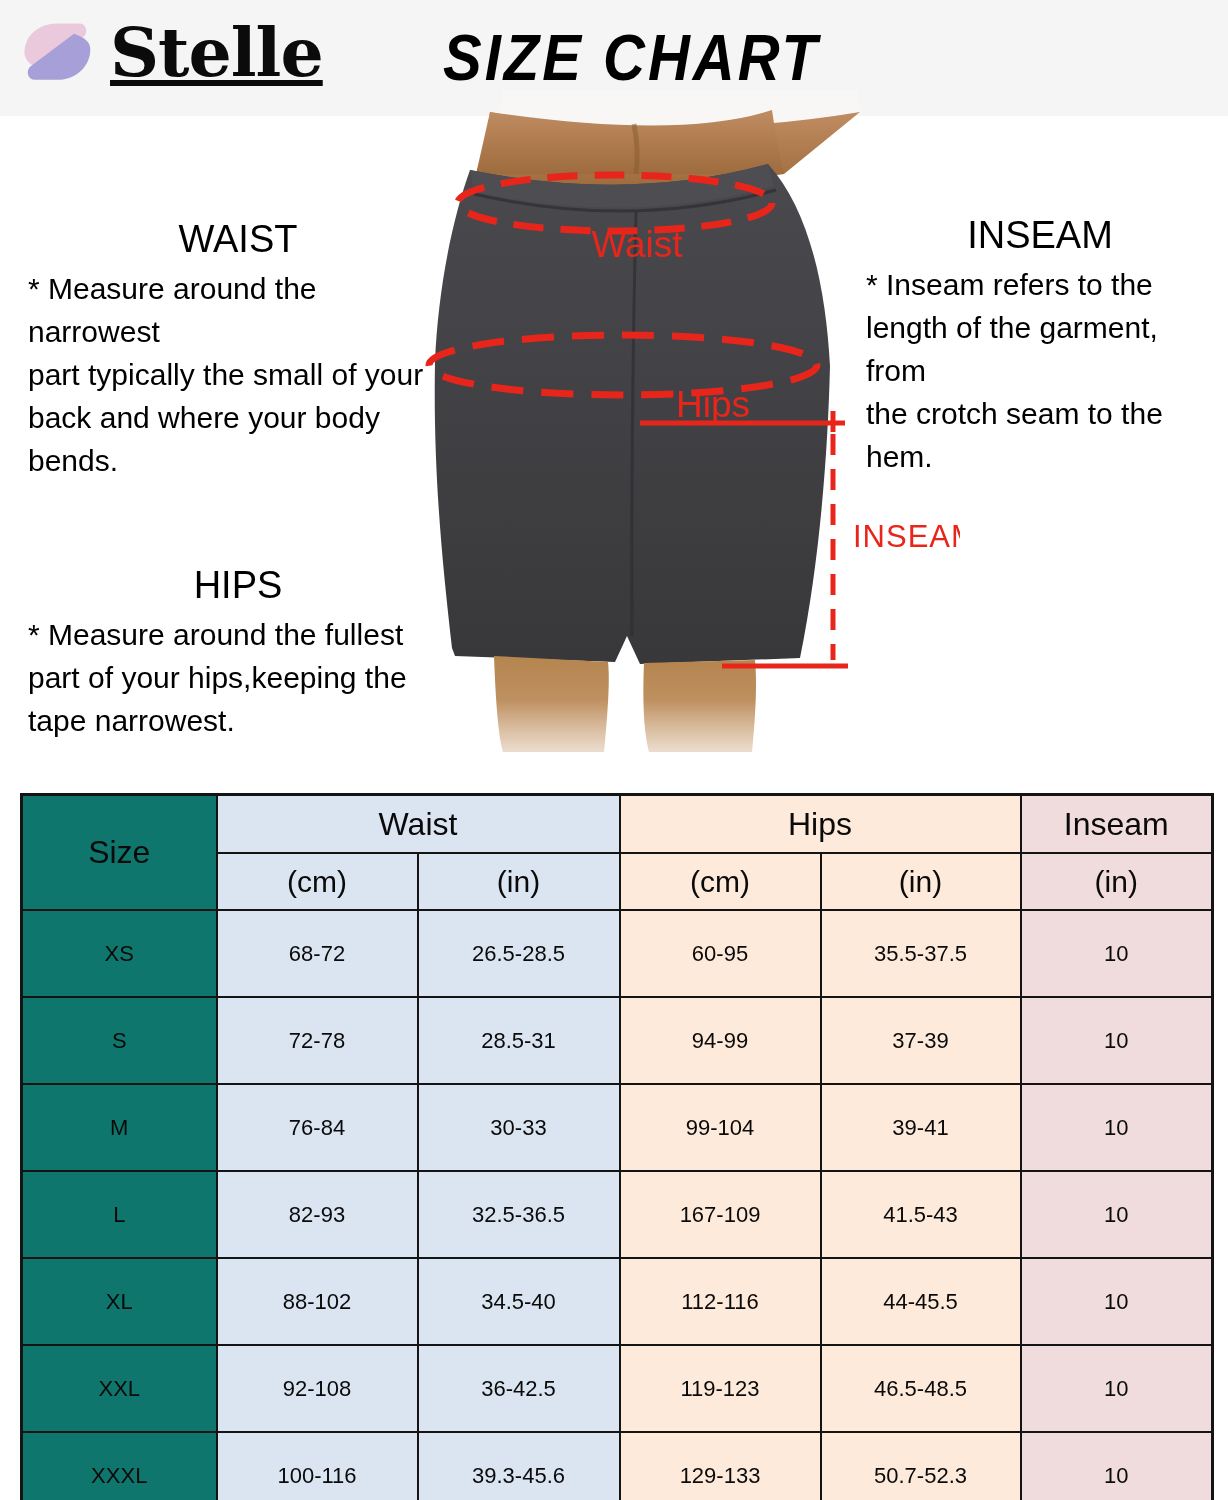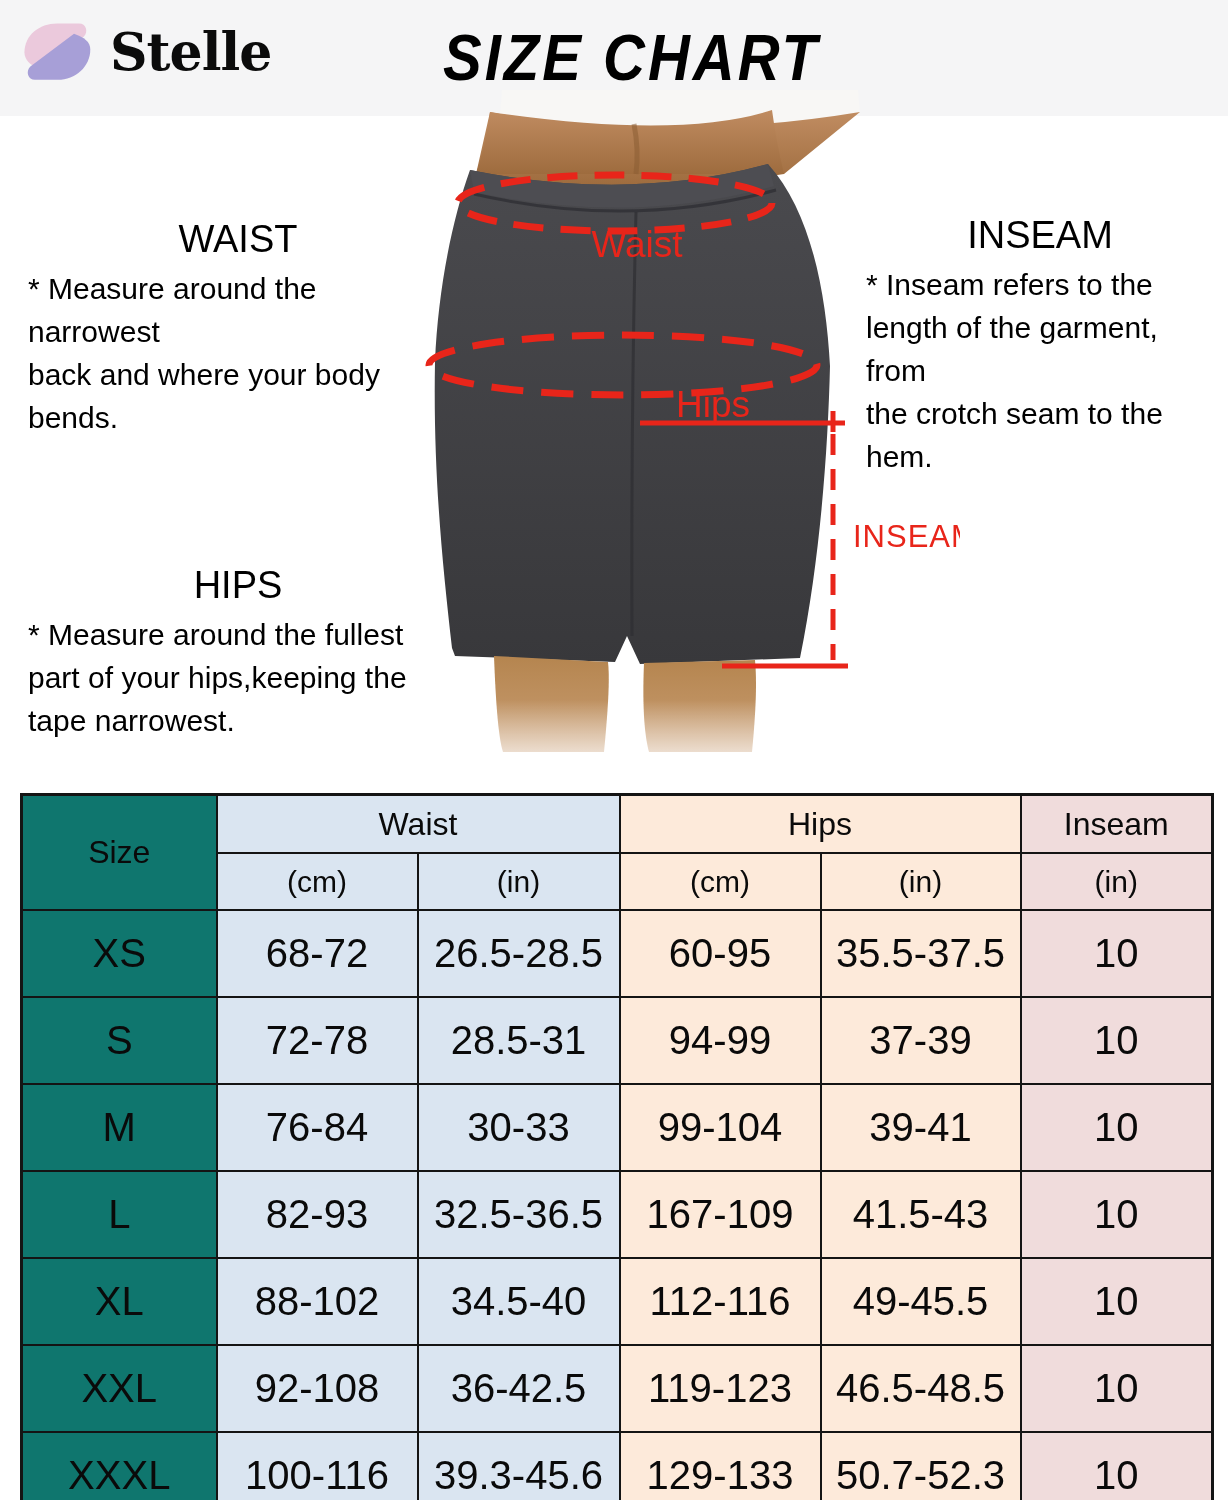--- a/index.html
+++ b/index.html
@@ -5,22 +5,22 @@
   html,body{margin:0;padding:0;background:#fff;}
   #canvas{
     position:relative;width:1228px;height:1500px;background:#ffffff;
     font-family:"Liberation Sans",sans-serif;overflow:hidden;color:#000;
   }
   
   .topband{position:absolute;left:0;top:0;width:1228px;height:116px;background:#f5f5f6;}
   .logo{position:absolute;left:20px;top:14px;display:flex;align-items:center;gap:16px;}
   .logo svg{width:74px;height:76px;display:block;}
   .logo-text{
-    font-family:"DejaVu Serif",serif;font-weight:700;font-size:52px;color:#0b0b0b;
-    letter-spacing:-1px;line-height:1;
+    font-family:"DejaVu Serif",serif;font-weight:700;font-size:68px;color:#0b0b0b;
+    letter-spacing:-1px;line-height:1;text-decoration:underline;
   }
   .title{
     position:absolute;left:443px;top:20px;font-size:58px;font-weight:700;font-style:italic;
     letter-spacing:3px;color:#000;transform:scaleY(1.12);transform-origin:top left;white-space:nowrap;
   }
   
   .note{position:absolute;width:420px;}
   .note-heading{text-align:center;font-size:38px;line-height:46px;margin-bottom:5px;}
   .note-line{font-size:30px;line-height:43px;}
   #waist-note{left:28px;top:216px;}
@@ -34,21 +34,21 @@
     position:absolute;left:20px;top:793px;width:1192px;
     border-collapse:collapse;table-layout:fixed;
     border:3px solid #141414;
   }
   th,td{
     border:2px solid #141414;text-align:center;vertical-align:middle;
     font-weight:400;color:#0a0a0a;padding:0;
   }
   thead tr.h1 th{height:56px;font-size:32px;}
   thead tr.h2 th{height:55px;font-size:30px;}
-  tbody td{height:85px;font-size:40px;}
+  tbody td{height:85px;font-size:22px;}
   .c-size{background:#0f766e;}
   .c-waist{background:#dae5f1;}
   .c-hips{background:#fdeada;}
   .c-inseam{background:#f0dcdc;}
 </style>
 </head>
 <body>
 
 <div id="canvas">
 
@@ -60,20 +60,21 @@
       <path d="M95,44 C95,67 75,85 51,85 L20,85 C11,85 7,74 14,67 L73,23 C87,28 95,34 95,44 Z" fill="#a79fd7"></path>
     </svg>
     <span class="logo-text">Stelle</span>
   </div>
 
   <div class="title">SIZE CHART</div>
 
   <section class="note" id="waist-note">
     <div class="note-heading">WAIST</div>
     <div class="note-line">* Measure around the narrowest</div>
+    <div class="note-line">part typically the small of your</div>
     <div class="note-line">back and where your body bends.</div>
   </section>
 
   <section class="note" id="inseam-note">
     <div class="note-heading">INSEAM</div>
     <div class="note-line">* Inseam refers to the</div>
     <div class="note-line">length of the garment, from</div>
     <div class="note-line">the crotch seam to the hem.</div>
   </section>
 
@@ -191,21 +192,21 @@
           <td class="c-waist">32.5-36.5</td>
           <td class="c-hips">167-109</td>
           <td class="c-hips">41.5-43</td>
           <td class="c-inseam">10</td>
         </tr>
         <tr>
           <td class="c-size">XL</td>
           <td class="c-waist">88-102</td>
           <td class="c-waist">34.5-40</td>
           <td class="c-hips">112-116</td>
-          <td class="c-hips">49-45.5</td>
+          <td class="c-hips">44-45.5</td>
           <td class="c-inseam">10</td>
         </tr>
         <tr>
           <td class="c-size">XXL</td>
           <td class="c-waist">92-108</td>
           <td class="c-waist">36-42.5</td>
           <td class="c-hips">119-123</td>
           <td class="c-hips">46.5-48.5</td>
           <td class="c-inseam">10</td>
         </tr>

